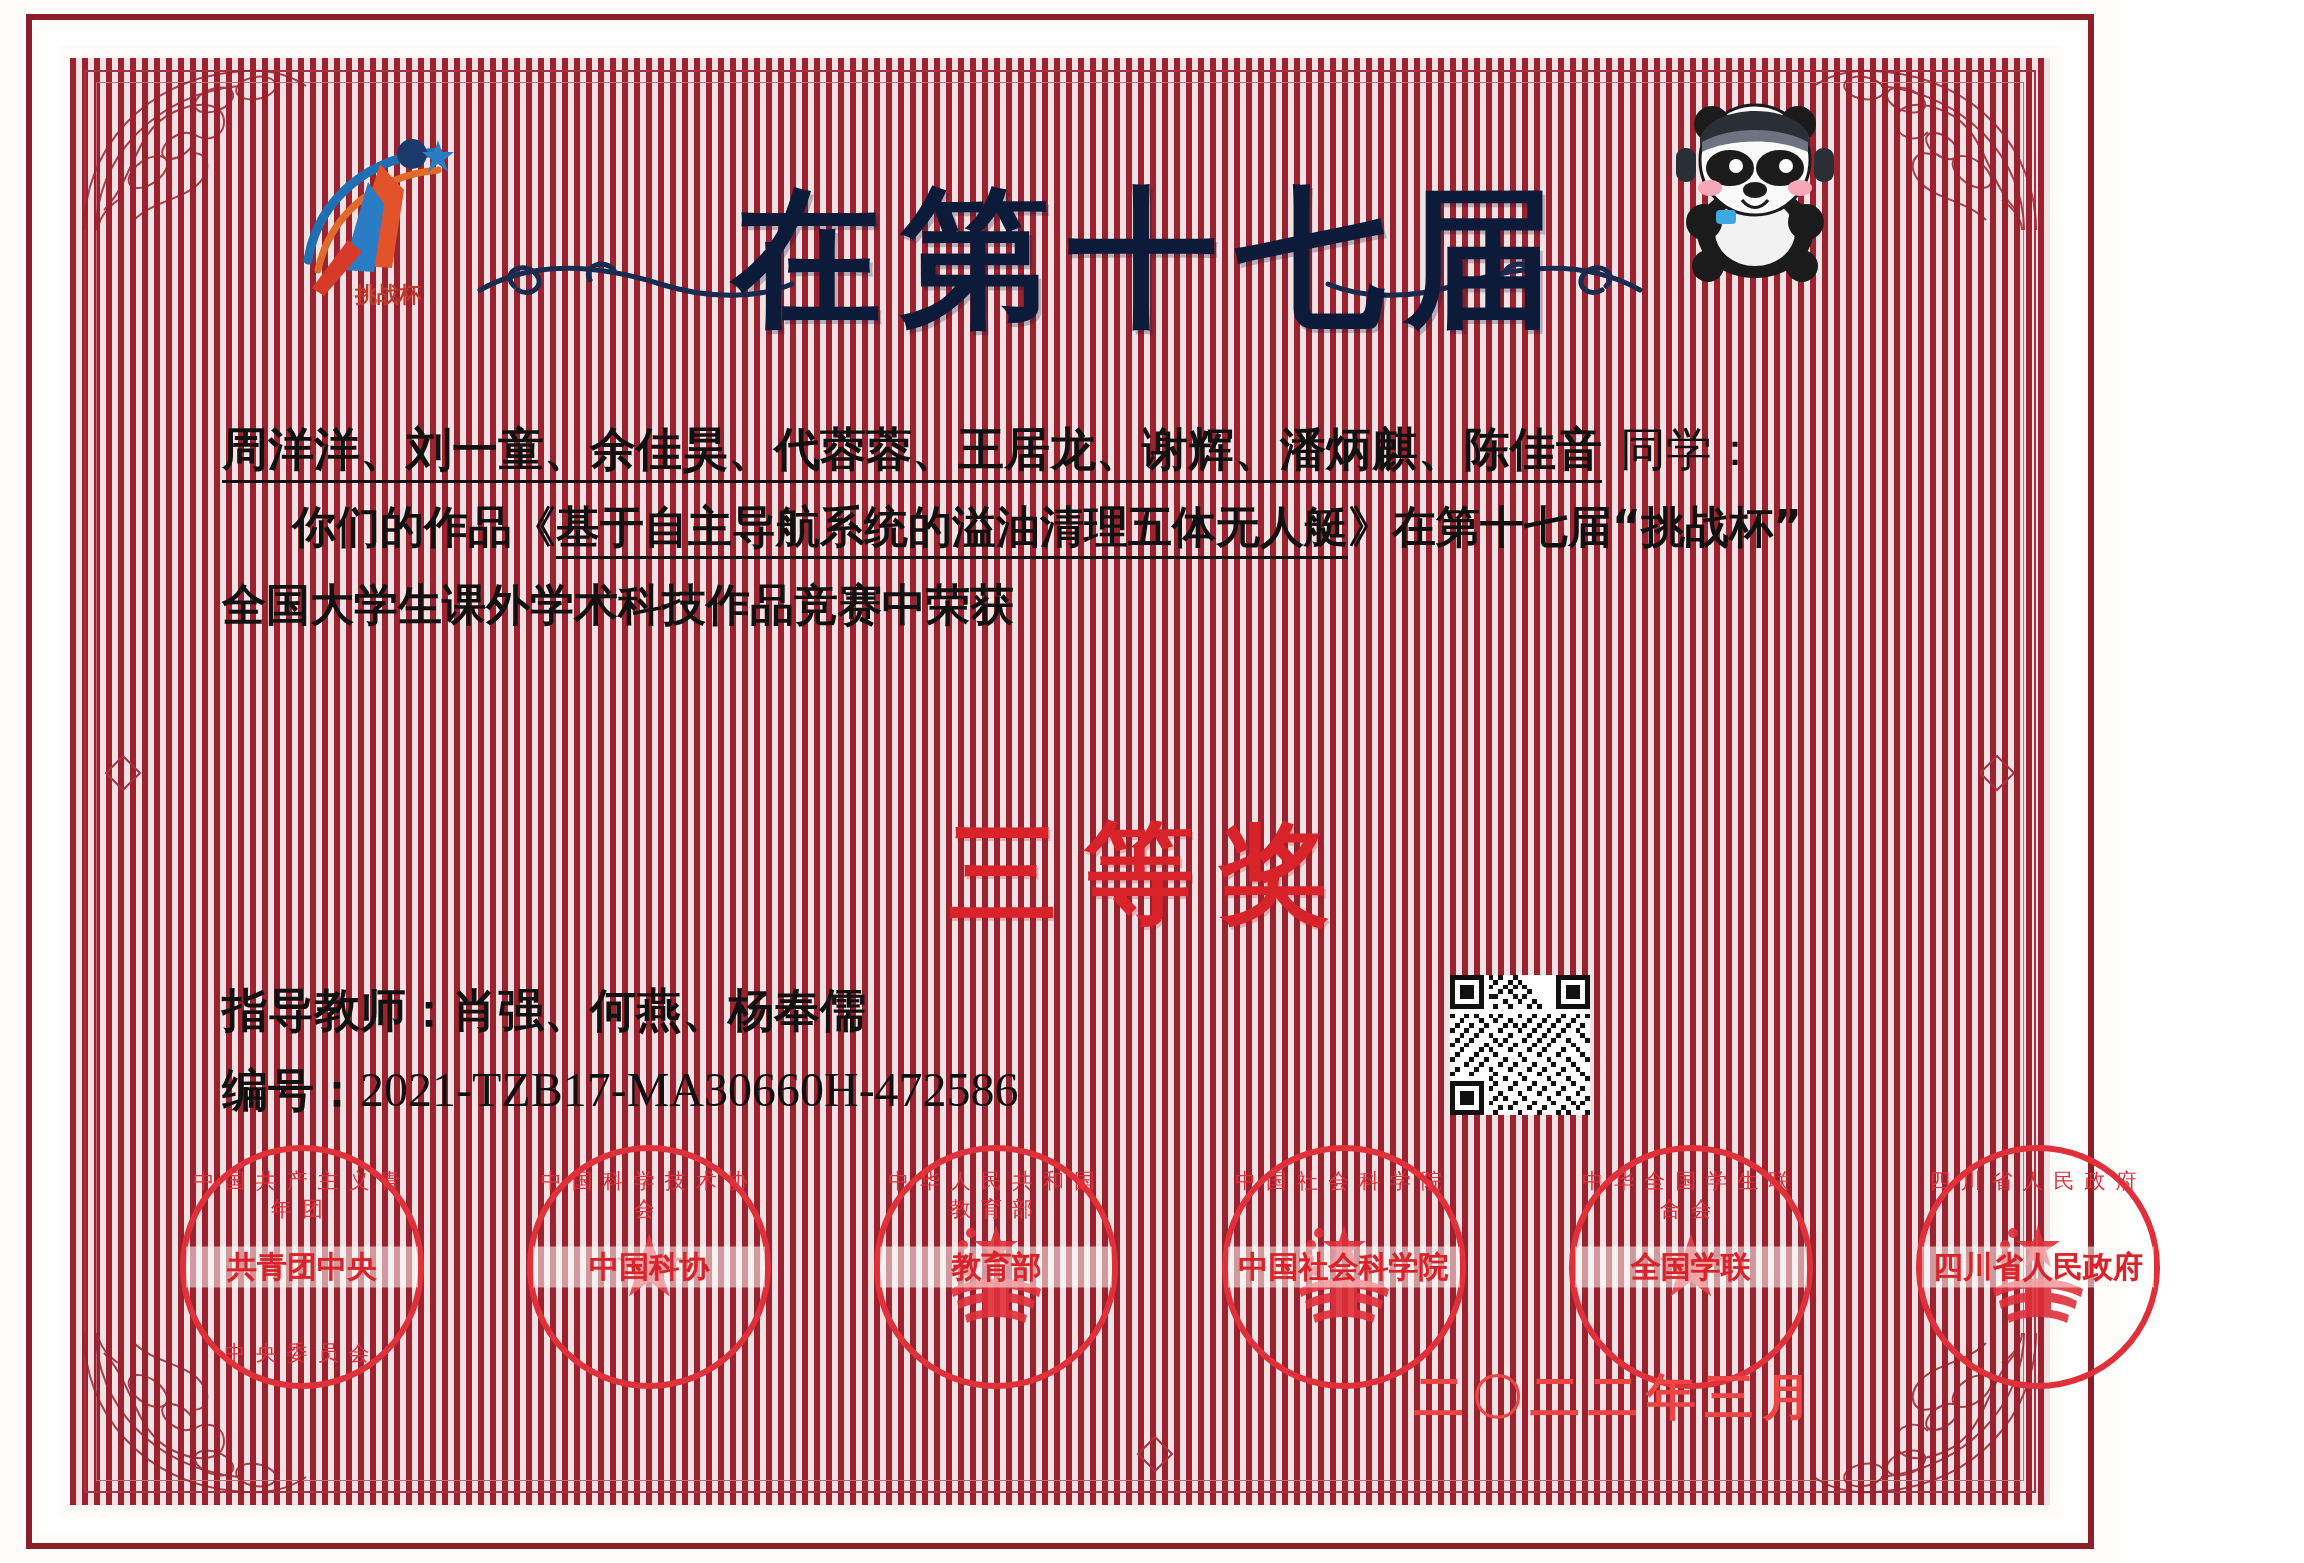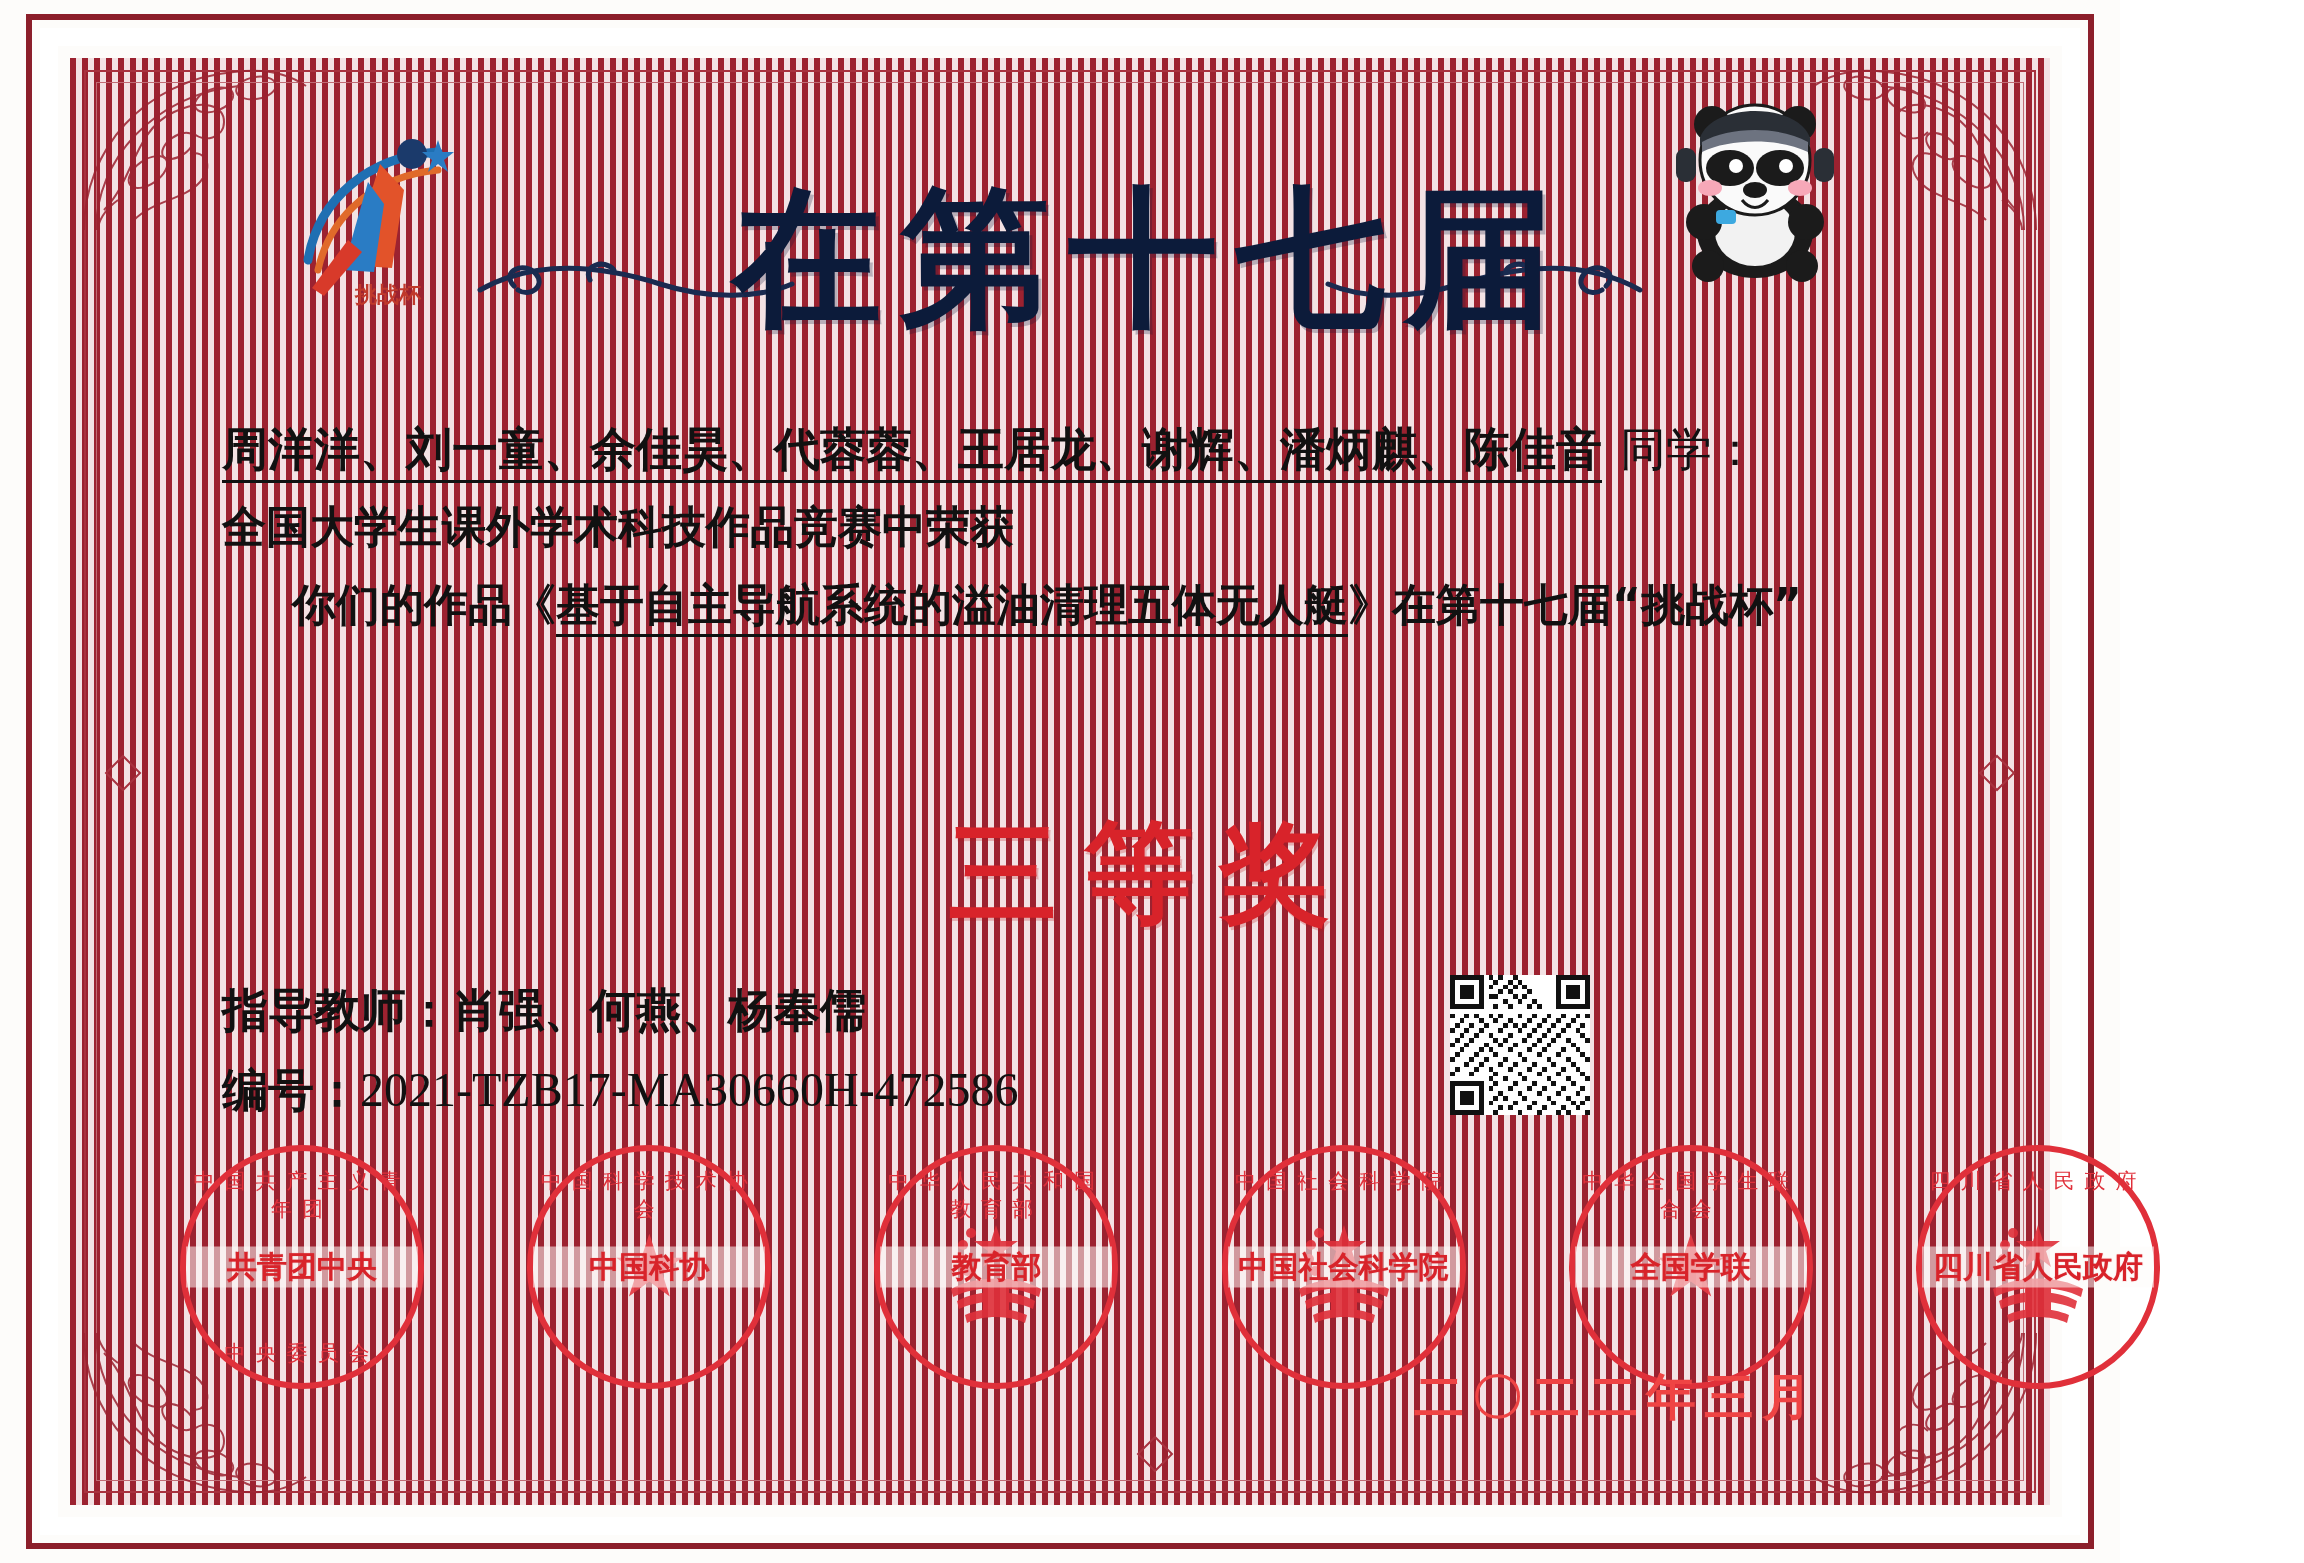--- a/index.html
+++ b/index.html
@@ -423,24 +423,24 @@
   </div>
 
   <div class="title-wrap">
     <div class="title">在第十七届</div>
   </div>
 
   <div class="body-text">
     <div class="line names">
       <span class="underline-txt">周洋洋、刘一童、余佳昊、代蓉蓉、王居龙、谢辉、潘炳麒、陈佳音</span><span class="suffix">同学：</span>
     </div>
-    <div class="line comp">全国大学生课外学术科技作品竞赛中荣获</div>
     <div class="line works">
       <span>你们的作品《</span><span class="underline-txt">基于自主导航系统的溢油清理五体无人艇</span><span>》在第十七届“挑战杯”</span>
     </div>
+    <div class="line comp">全国大学生课外学术科技作品竞赛中荣获</div>
   </div>
 
   <div class="award">
     <div class="award-text">三等奖</div>
   </div>
 
   <div class="meta">
     <div class="meta-line">
       <span>指导教师：</span><span>肖强、何燕、杨奉儒</span>
     </div>

